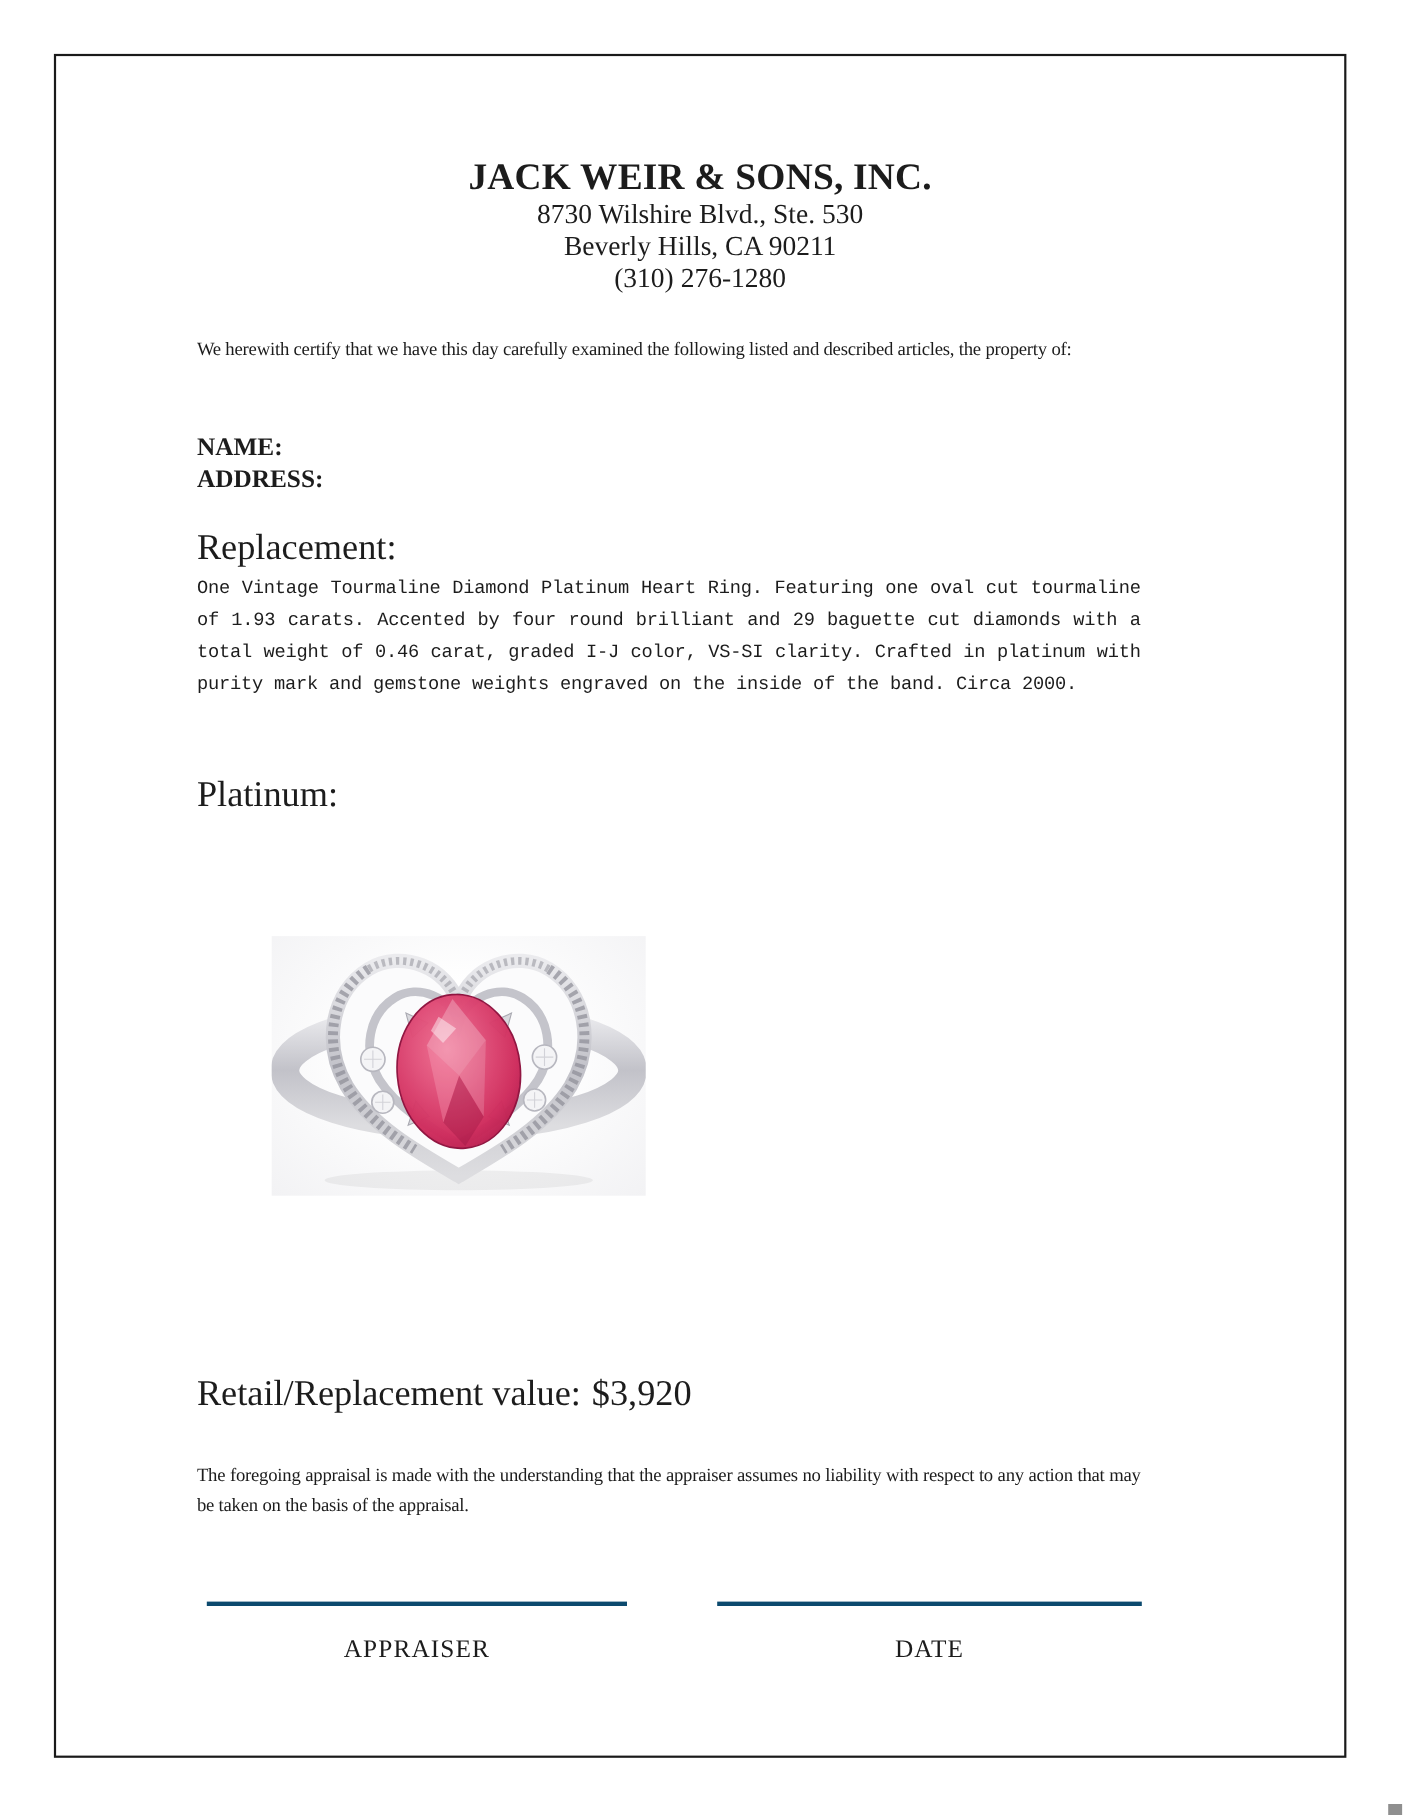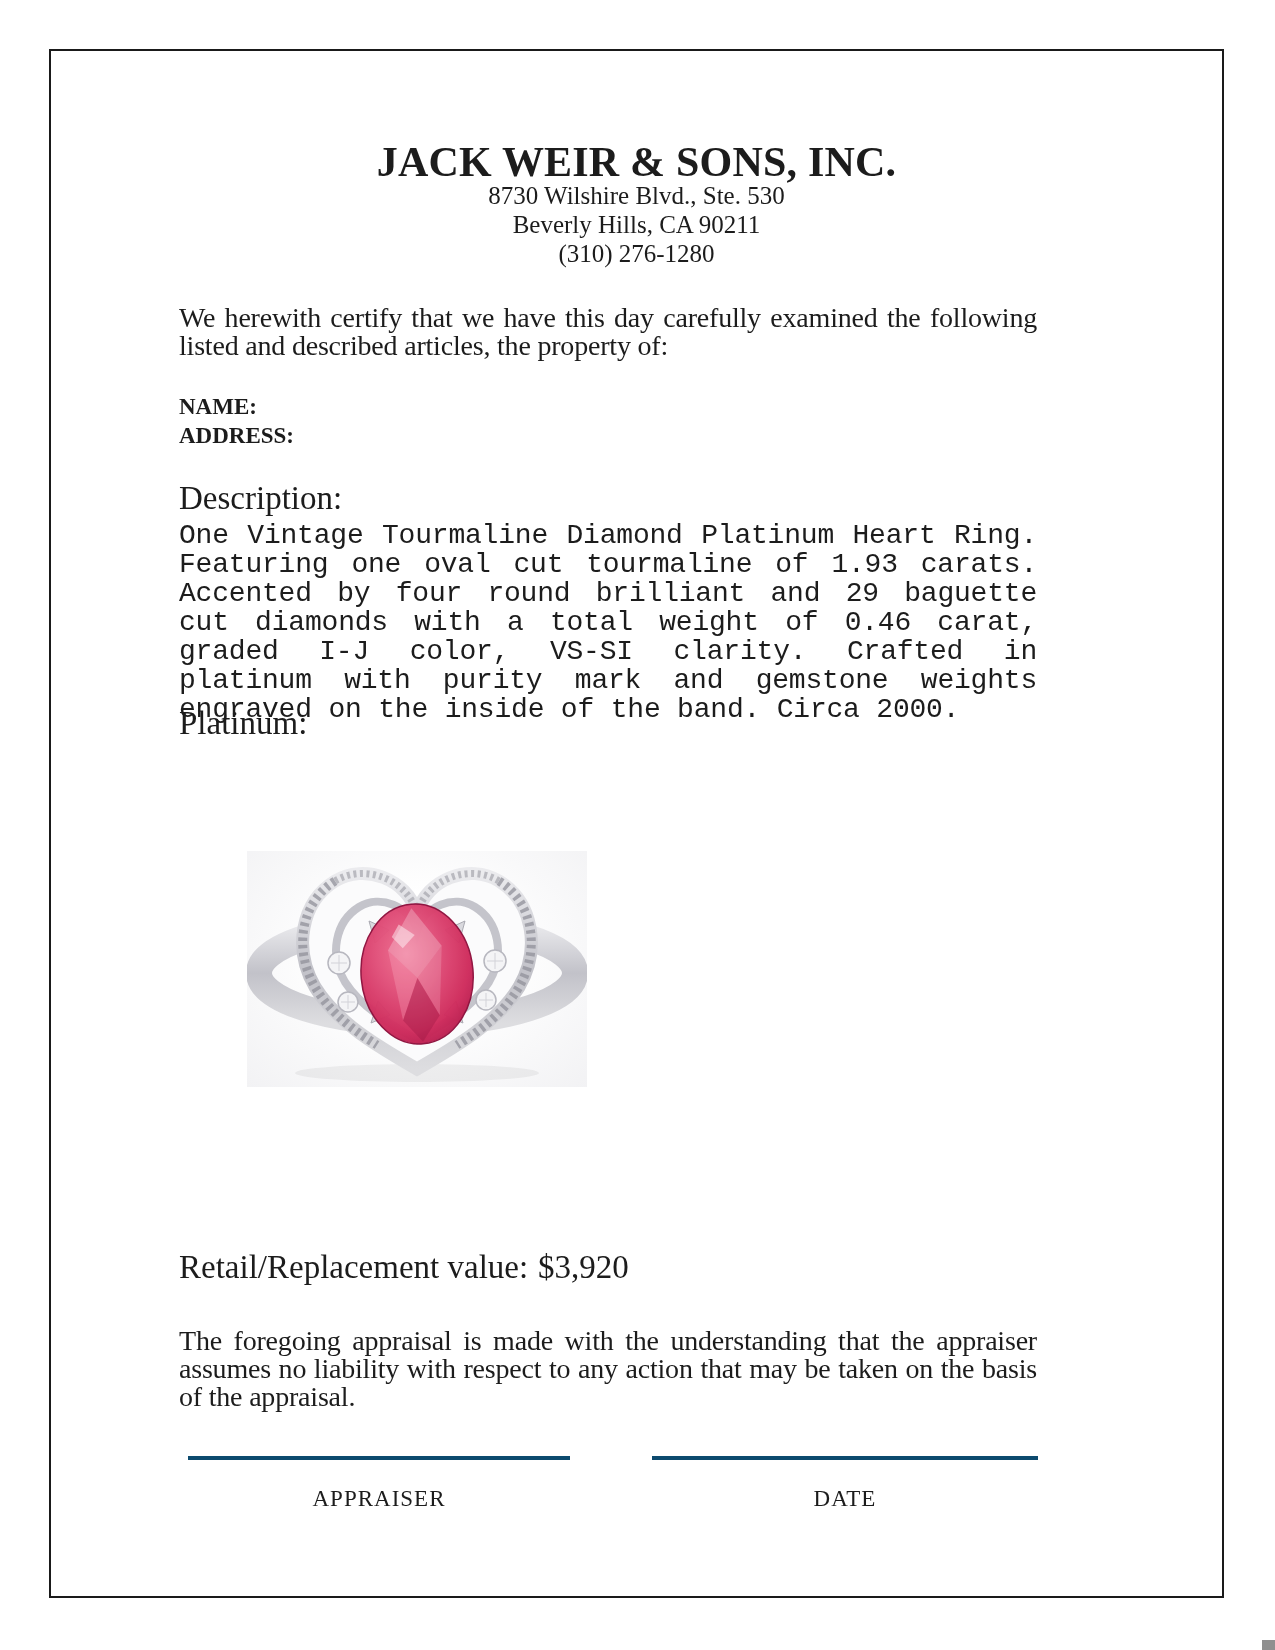--- a/index.html
+++ b/index.html
@@ -6,25 +6,25 @@
   .page {
     position:relative; width:1275px; height:1650px; background:#ffffff;
     font-family:"Liberation Serif","DejaVu Serif",serif; color:#1c1c1c;
     overflow:hidden;
   }
   .sheet {
     position:absolute; left:49px; top:49px; width:1175px; height:1549px;
     border:2px solid #1a1a1a; box-sizing:border-box; background:#ffffff;
   }
   .header { position:absolute; top:92px; left:0; width:100%; text-align:center; }
-  .company   { font-size:42px; font-weight:700; line-height:38px; letter-spacing:.2px; }
+  .company   { font-size:34px; font-weight:700; line-height:38px; letter-spacing:.2px; }
   .addr-line { font-size:25px; line-height:29px; }
 
   .body-col { position:absolute; left:128px; width:858px; }
-  .para { font-size:28px; line-height:28px; text-align:justify; letter-spacing:-.2px; }
+  .para { font-size:17px; line-height:28px; text-align:justify; letter-spacing:-.2px; }
 
   .cert   { top:253px; }
   .fields { top:341px; font-size:23px; line-height:29px; font-weight:700; }
 
   .section-heading { font-size:33px; line-height:40px; font-weight:400; }
   .desc-heading    { top:427px; }
   .desc-body       { top:470px; line-height:29px;font-family:Liberation Mono, monospace; }
   .picture-heading { top:652px; }
 
   .photo {
@@ -63,21 +63,21 @@
       <div class="addr-line">(310) 276-1280</div>
     </div>
 
     <div class="body-col para cert">We herewith certify that we have this day carefully examined the following listed and described articles, the property of:</div>
 
     <div class="body-col fields">
       <div>NAME:</div>
       <div>ADDRESS:</div>
     </div>
 
-    <div class="body-col section-heading desc-heading">Description:</div>
+    <div class="body-col section-heading desc-heading">Replacement:</div>
     <div class="body-col para desc-body">One Vintage Tourmaline Diamond Platinum Heart Ring. Featuring one oval cut tourmaline of 1.93 carats. Accented by four round brilliant and 29 baguette cut diamonds with a total weight of 0.46 carat, graded I-J color, VS-SI clarity. Crafted in platinum with purity mark and gemstone weights engraved on the inside of the band. Circa 2000.</div>
 
     <div class="body-col section-heading picture-heading">Platinum:</div>
 
     <div class="photo">
       <svg width="340" height="236" viewBox="0 0 340 236" xmlns="http://www.w3.org/2000/svg">
         <defs>
           <linearGradient id="metal" x1="0" y1="0" x2="0" y2="1">
             <stop offset="0" stop-color="#ebebee"></stop>
             <stop offset="0.5" stop-color="#c2c2c9"></stop>

